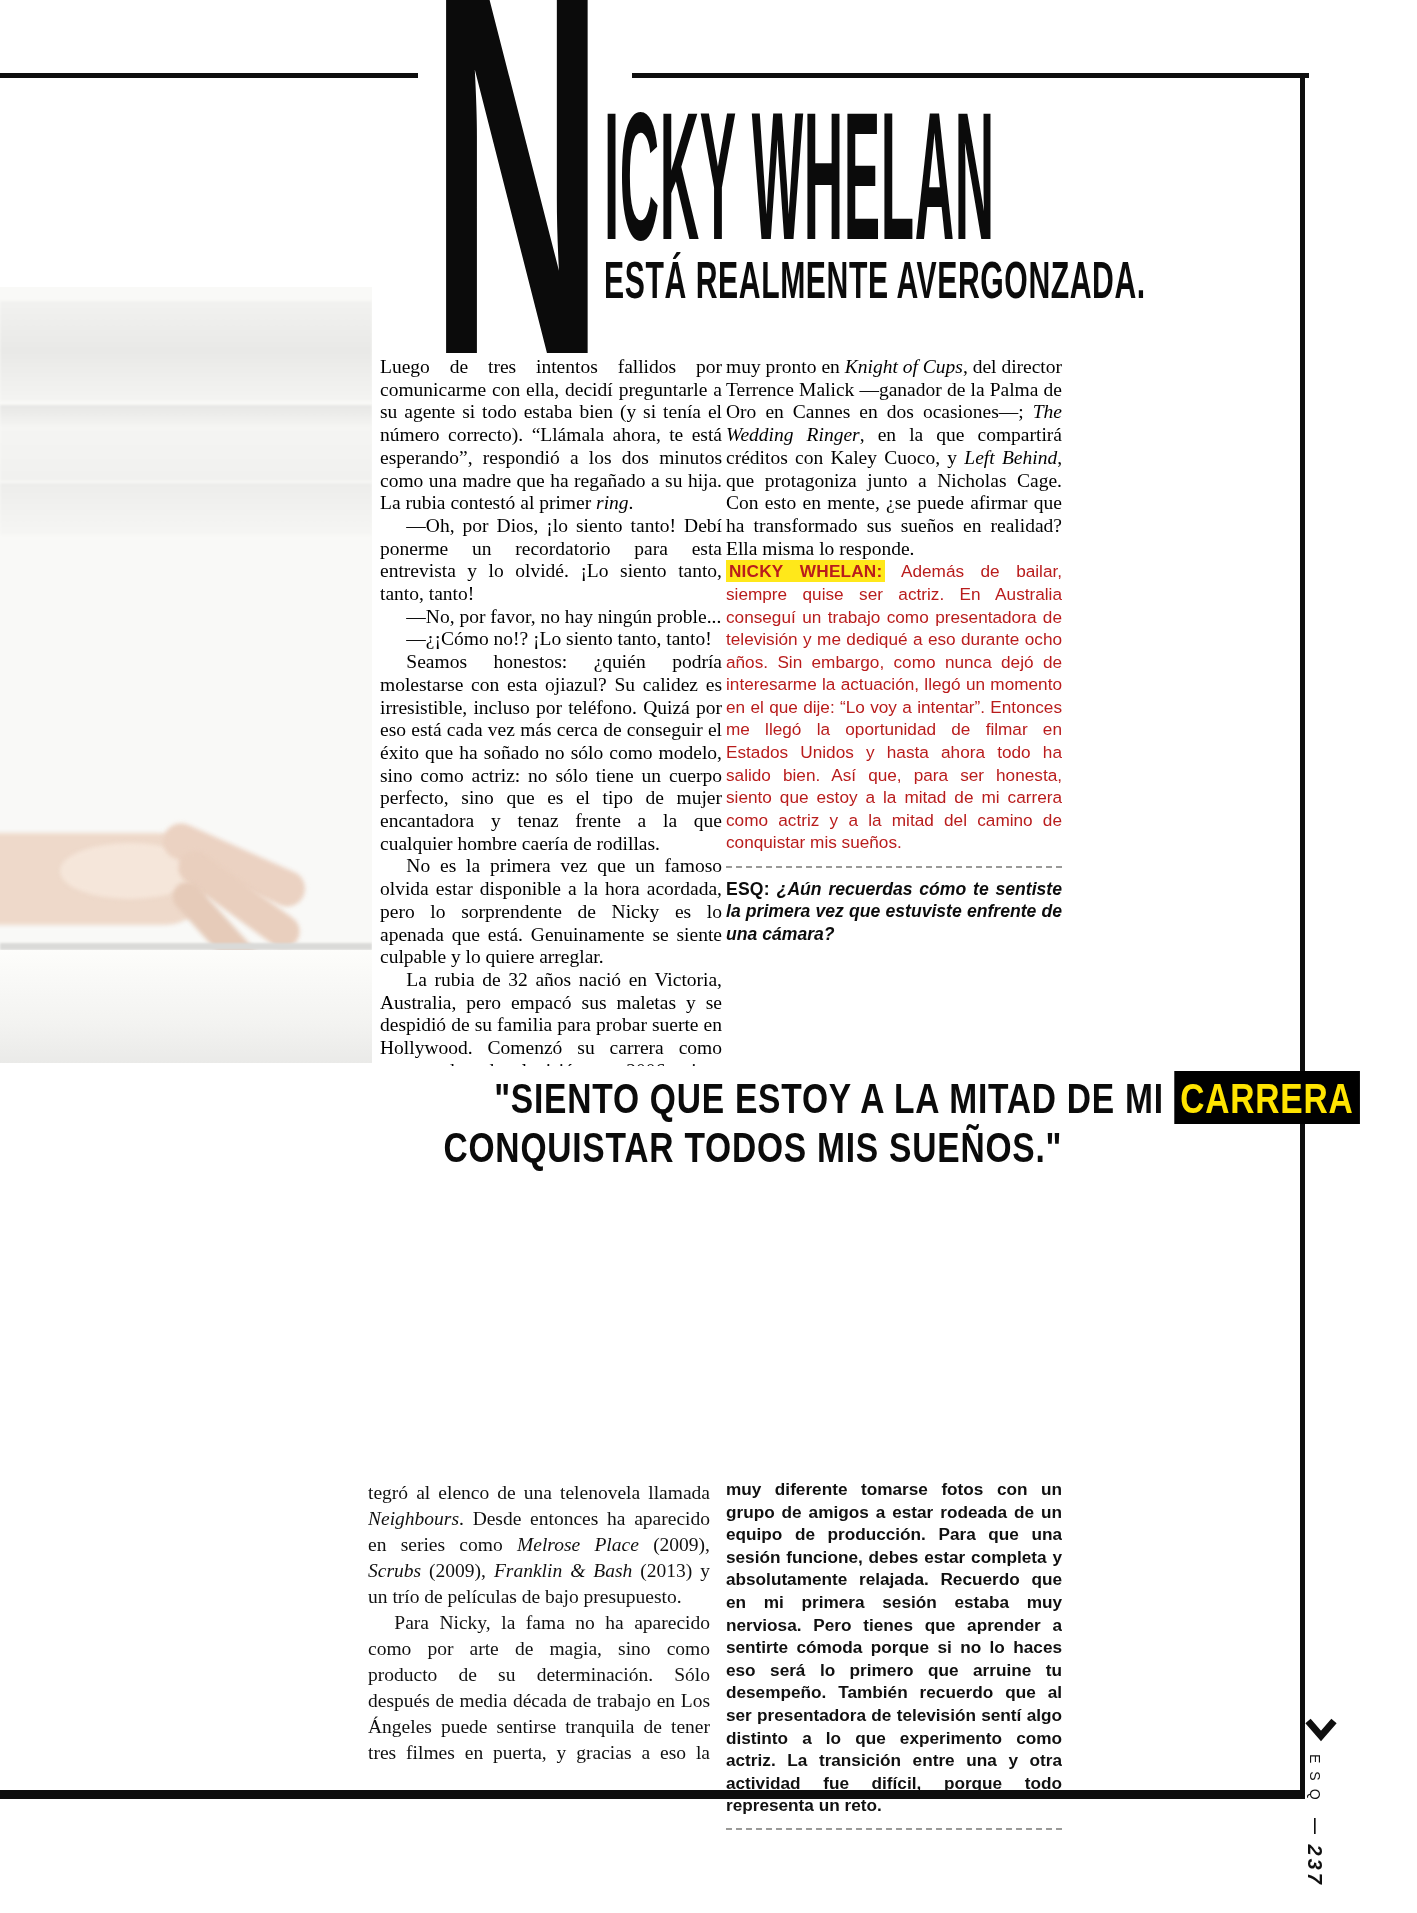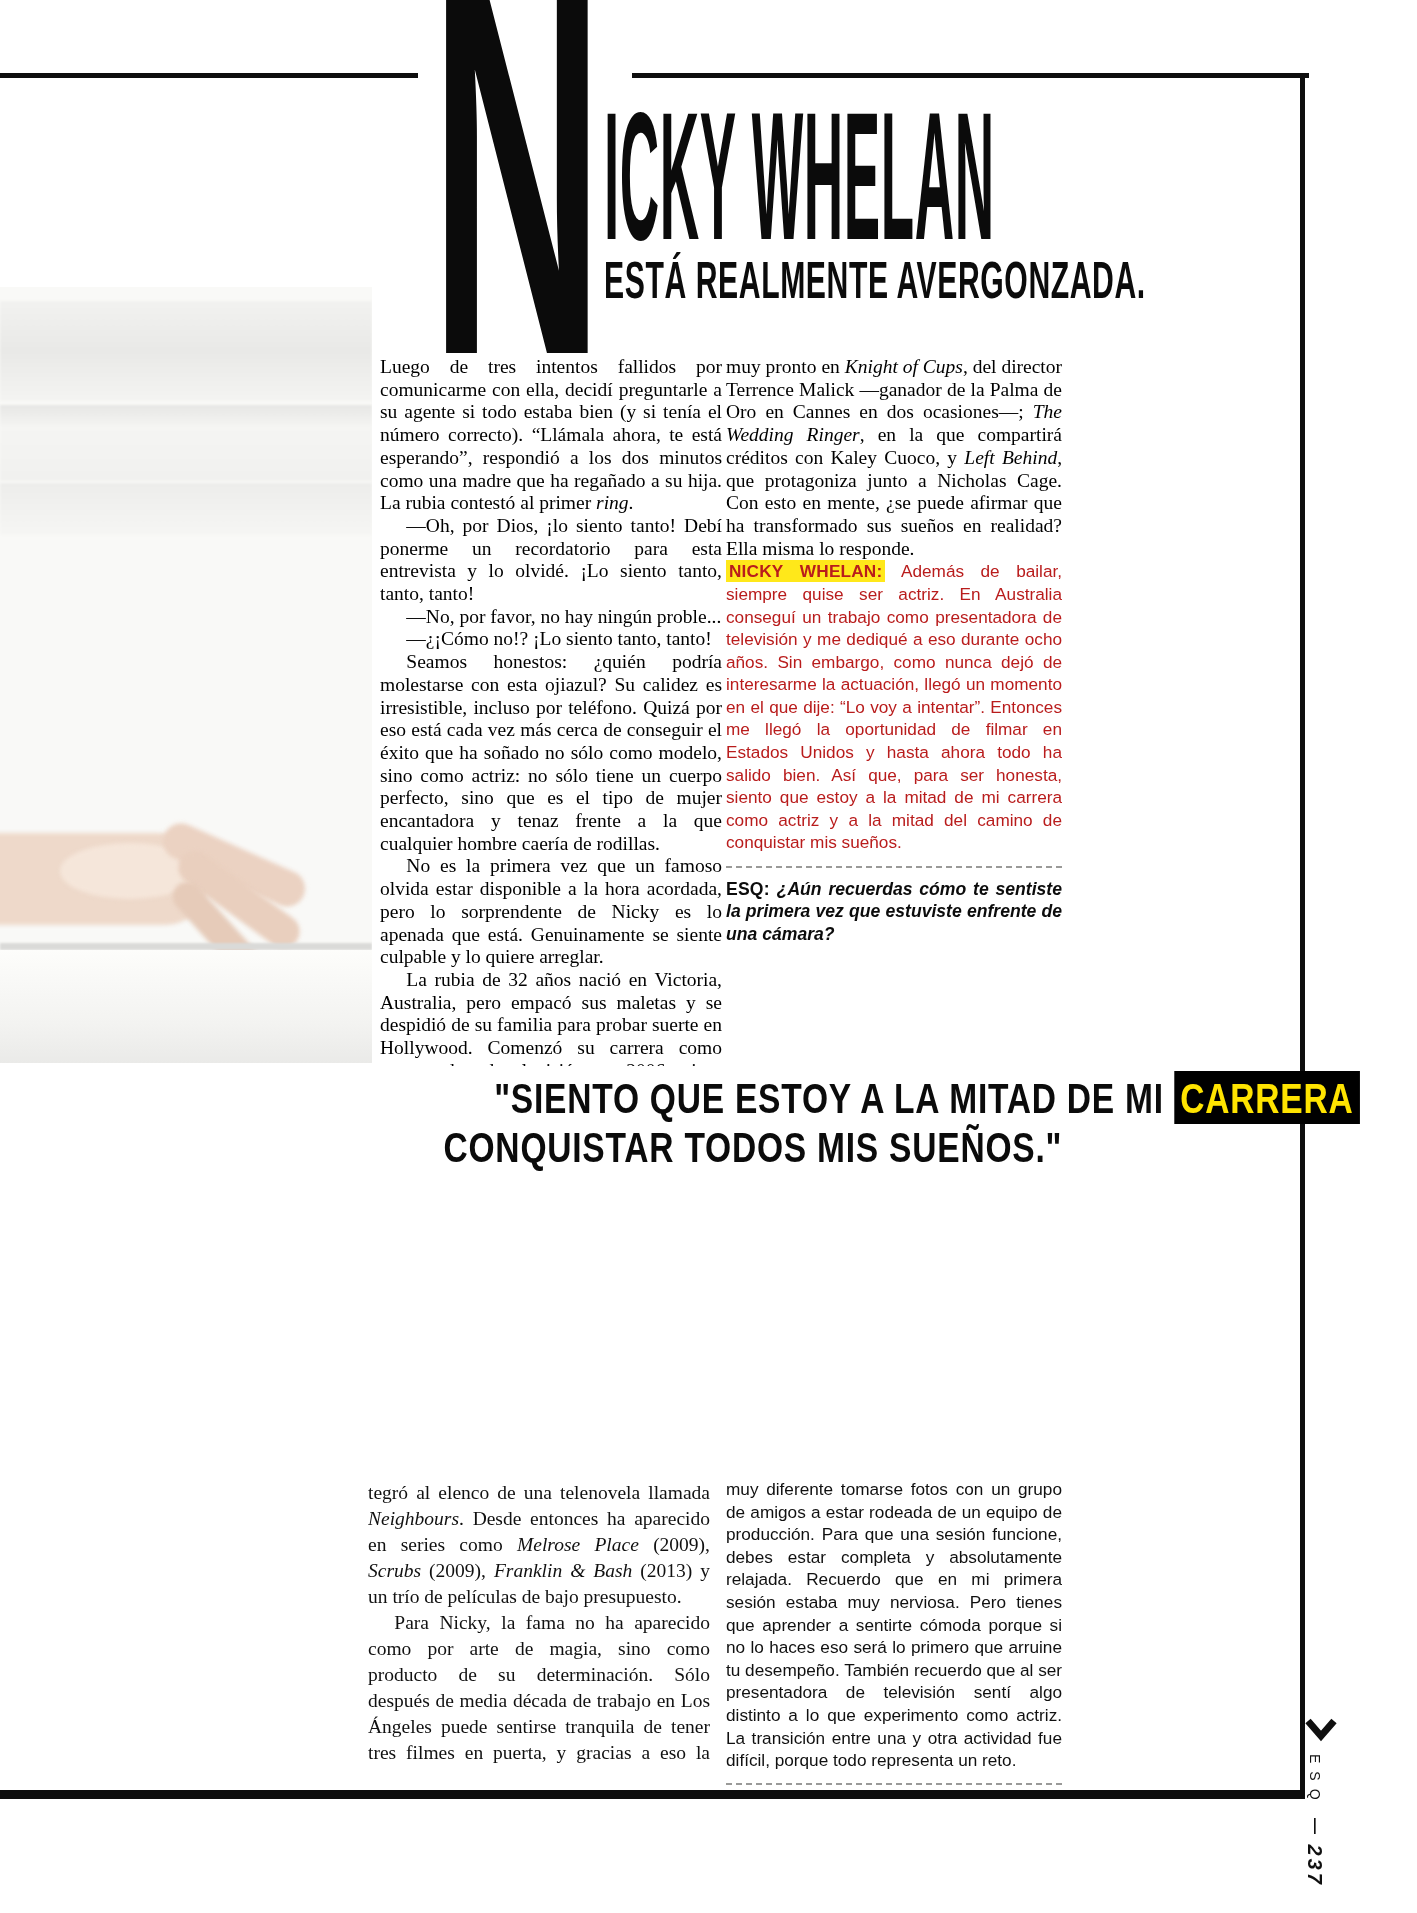--- a/index.html
+++ b/index.html
@@ -36,21 +36,21 @@
   .ledge-shadow{top:656px;height:7px;background:#dadad8;filter:blur(1px);}
   .ledge-face{top:663px;height:113px;background:linear-gradient(180deg,#fdfdfb,#f3f3f1 65%,#eaeae8);}
   
   .col{position:absolute;text-align:justify;overflow:hidden;}
   .serif-col{font-size:19.5px;line-height:22.7px;color:#000000;}
   .col p{margin:0;}
   .col p.ind{text-indent:1.35em;}
   .col-intro-left{left:380px;top:356px;width:342px;height:710px;}
   .col-intro-right{left:726px;top:356px;width:336px;height:712px;}
   .col-bot-left{left:356px;top:1480px;width:342px;height:292px;font-size:19.5px;line-height:26px;margin-left:12px;}
-  .col-bot-right{left:726px;top:1478px;width:336px;}
+  .col-bot-right{left:726px;top:1478px;width:336px;font-weight:bold;}
   .sans{font-family:"Liberation Sans",sans-serif;font-size:17.2px;line-height:22.6px;color:#101010;}
   .q-block{margin-top:13px;font-family:"Liberation Sans",sans-serif;font-weight:700;font-style:italic;
            font-size:17.6px;line-height:22.4px;color:#0c0c0c;text-align:justify;}
   .q-label{font-style:normal;letter-spacing:.2px;}
   .a-block{font-family:"Liberation Sans",sans-serif;font-size:17.2px;line-height:22.6px;text-align:justify;color:#b91c1c;}
   .a-label{font-weight:700;background:#ffe81a;padding:1px 3px;letter-spacing:.2px;}
   .dashed{border:0;border-top:2px dashed #9a9a98;margin:12px 0 10px;}
   .dashed-end{margin-top:11px;}
   .bot-serif{font-size:19.5px;line-height:26px;}
   

